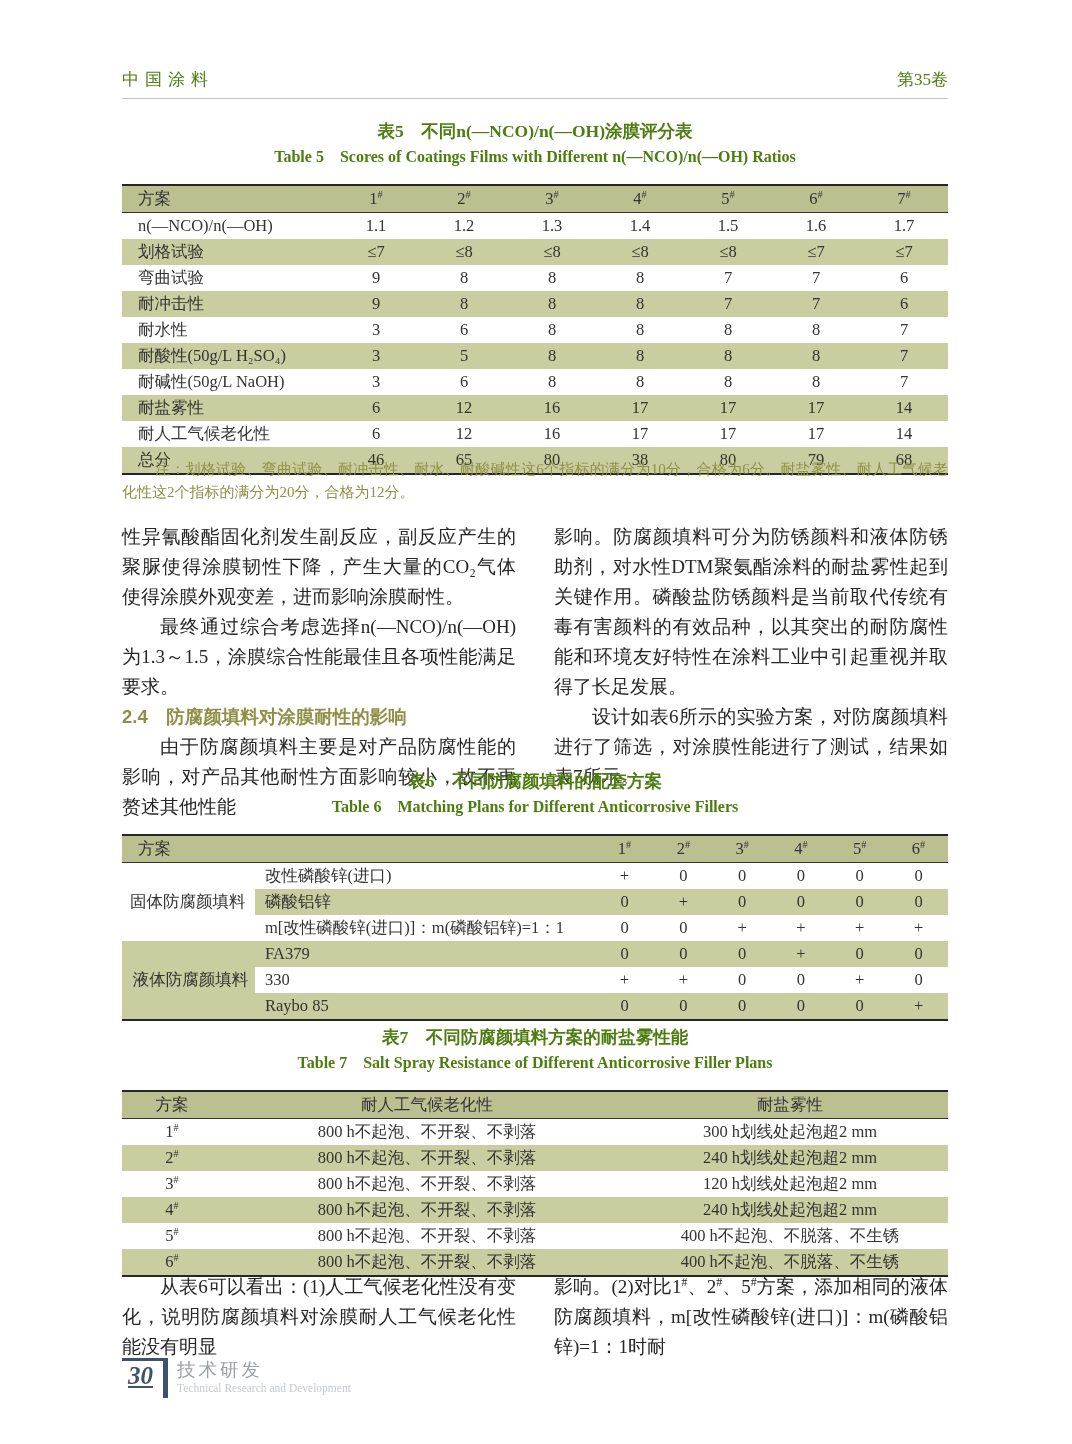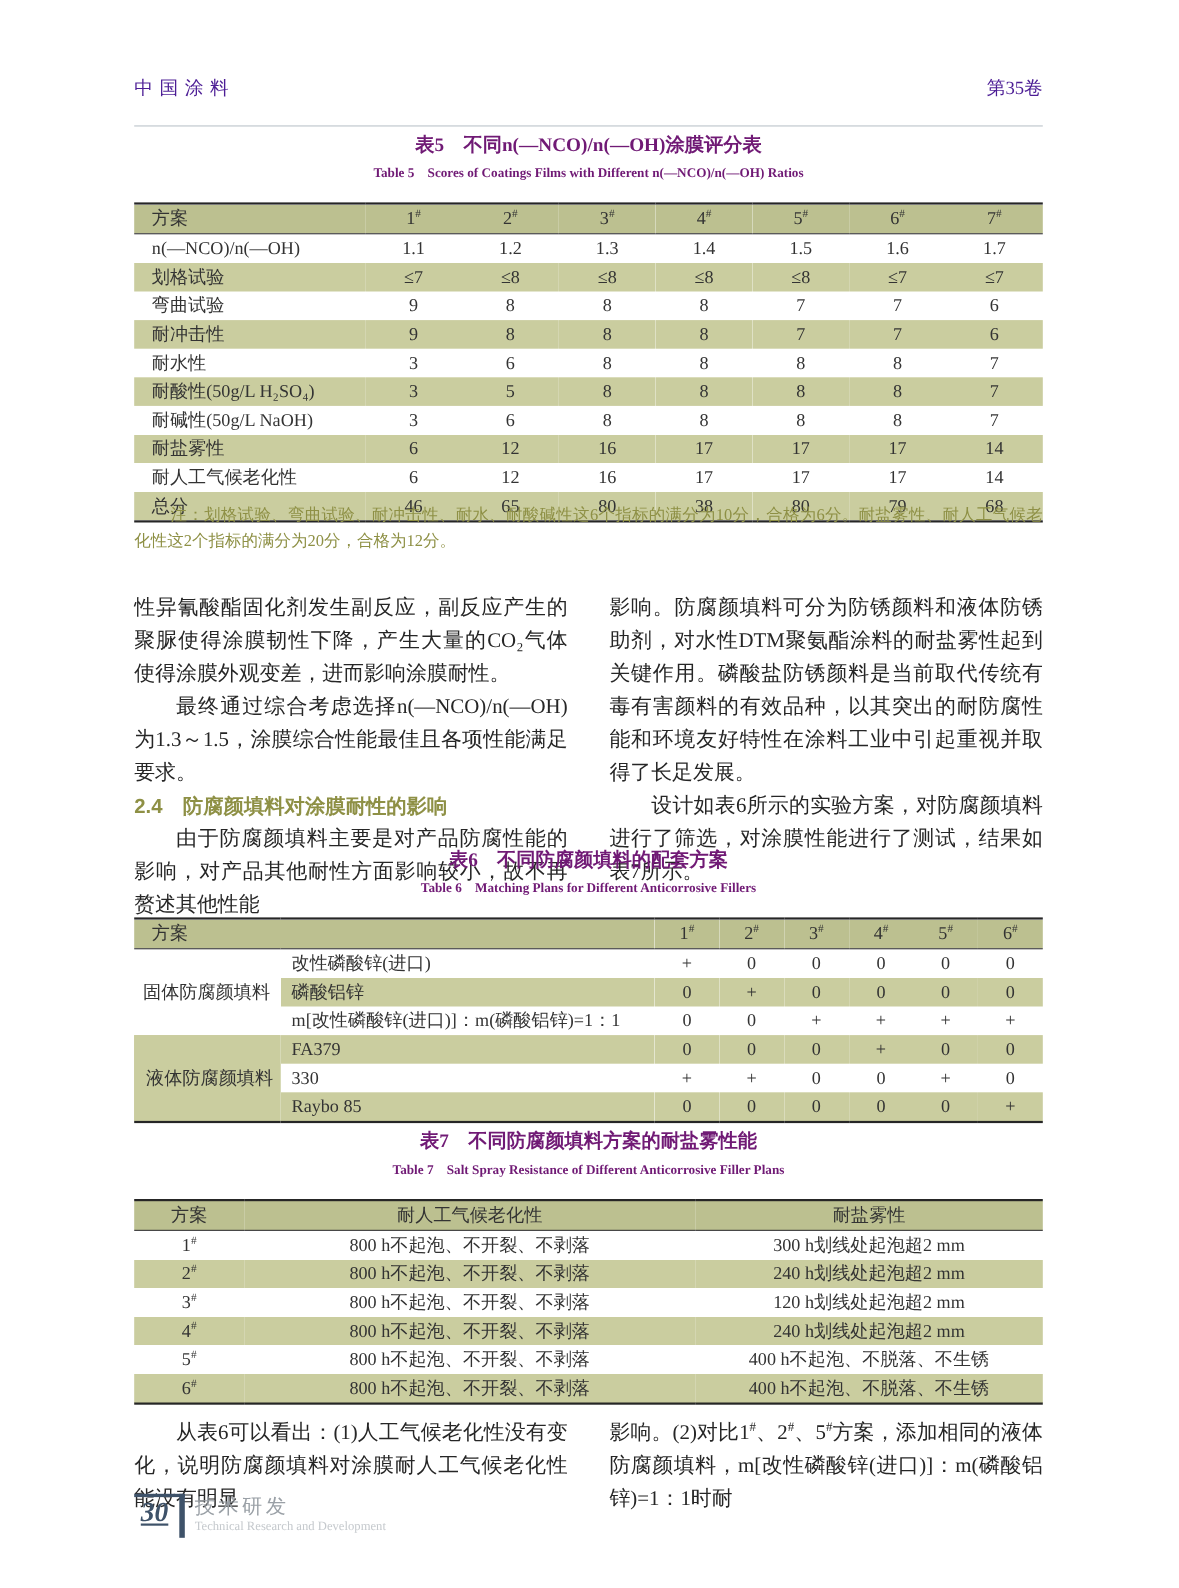--- a/index.html
+++ b/index.html
@@ -2,49 +2,49 @@
 <html><head>
 <meta charset="utf-8">
 <style>
   html,body{margin:0;padding:0;}
   body{width:1072px;height:1444px;background:#ffffff;position:relative;
        font-family:"Liberation Serif","DejaVu Serif",serif;color:#262626;}
   .abs{position:absolute;}
 
   
   .runhead{top:68px;left:122px;width:826px;display:flex;justify-content:space-between;
-           align-items:flex-end;border-bottom:1px solid #bcc3ca;padding-bottom:23px;
-           color:#4c1d95;font-size:17px;}
+           align-items:flex-end;border-bottom:1px solid #bcc3ca;padding-bottom:7px;
+           color:#4d7c0f;font-size:17px;}
   .journal{letter-spacing:6px;}
 
   
-  .tbl-title{width:826px;left:122px;text-align:center;font-weight:bold;color:#701a75;}
+  .tbl-title{width:826px;left:122px;text-align:center;font-weight:bold;color:#4d7c0f;}
   .tbl-title .zh{font-size:17.5px;line-height:26px;}
-  .tbl-title .en{font-size:12px;line-height:26px;font-family:"Liberation Serif","DejaVu Serif",serif;}
+  .tbl-title .en{font-size:16px;line-height:26px;font-family:"Liberation Serif","DejaVu Serif",serif;}
 
   
   table{border-collapse:collapse;table-layout:fixed;width:826px;
         font-size:16.5px;color:#333;margin-top:16px;}
   .paper-table{left:122px;border-top:2.5px solid #262626;border-bottom:2.5px solid #262626;}
   th,td{height:26px;padding:0 4px;font-weight:normal;text-align:center;line-height:1.15;
         overflow:hidden;white-space:nowrap;}
   tr.hdr{background:#bcc090;border-bottom:1.5px solid #333;}
   tr.band{background:#cacd9f;}
   td.lbl,th.lbl{text-align:left;padding-left:16px;}
   td.name{text-align:left;padding-left:10px;}
   td.grp-solid{background:#ffffff;text-align:left;padding-left:8px;}
   td.grp-liquid{background:#cacd9f;text-align:center;padding-left:8px;}
   sup{font-size:62%;vertical-align:super;line-height:0;}
 
   
   .note{left:122px;width:826px;color:#8e9045;font-size:15px;line-height:23px;
         text-align:justify;text-indent:2.2em;}
 
   
-  .col{width:394px;font-size:19px;line-height:30px;text-align:justify;margin-top:16px;}
+  .col{width:394px;font-size:19px;line-height:30px;text-align:justify;}
   .col p{margin:0;}
   .col p.ind{text-indent:2em;}
   .sec-head{color:#8e9045;font-family:"Liberation Sans","DejaVu Sans",sans-serif;
             font-weight:bold;font-size:18.5px;line-height:30px;}
 
   
   .footer{top:1358px;left:122px;display:flex;align-items:flex-start;}
   .pgnum{border-top:3px solid #3e5269;border-right:5px solid #3e5269;
          color:#3e5269;font-weight:bold;font-style:italic;font-size:25px;
          padding:1px 10px 8px 6px;line-height:1.1;text-decoration:underline;}

